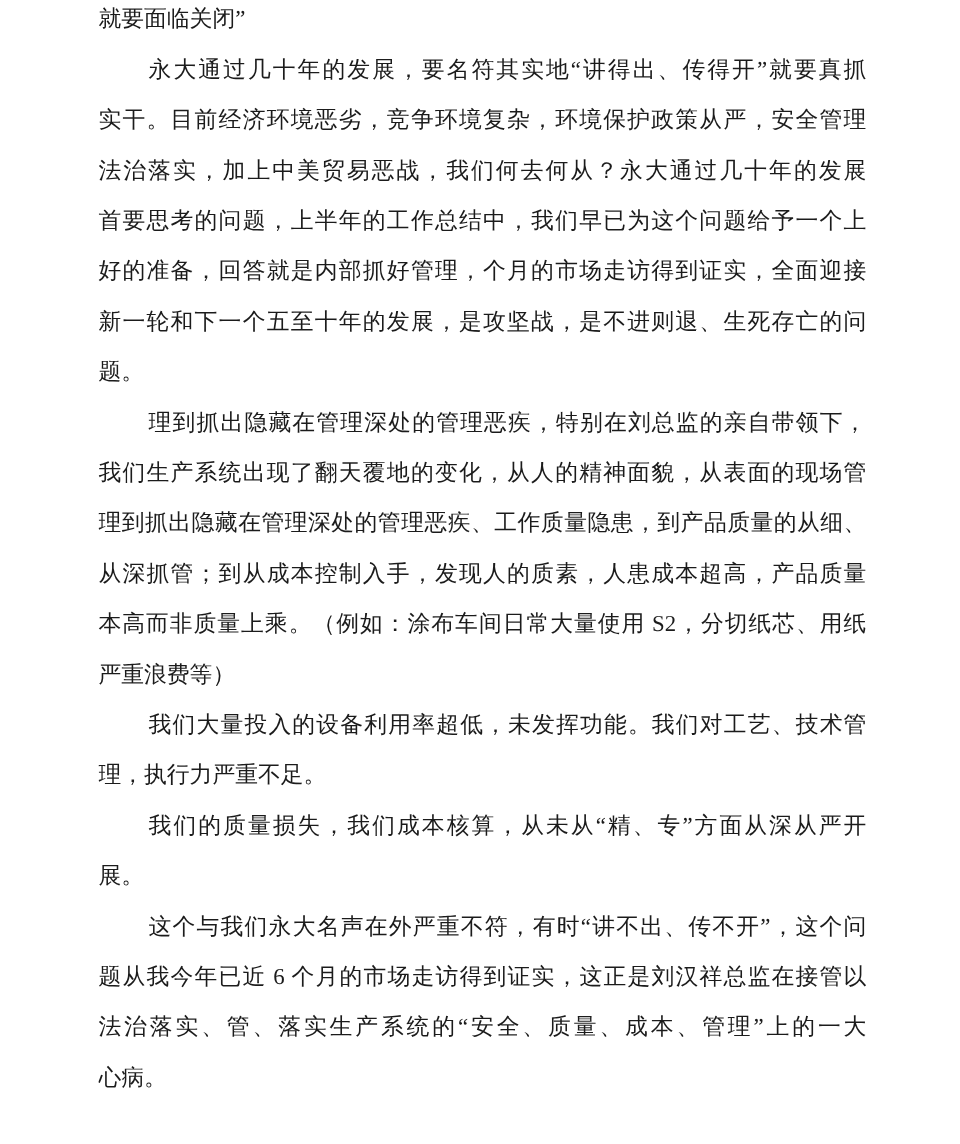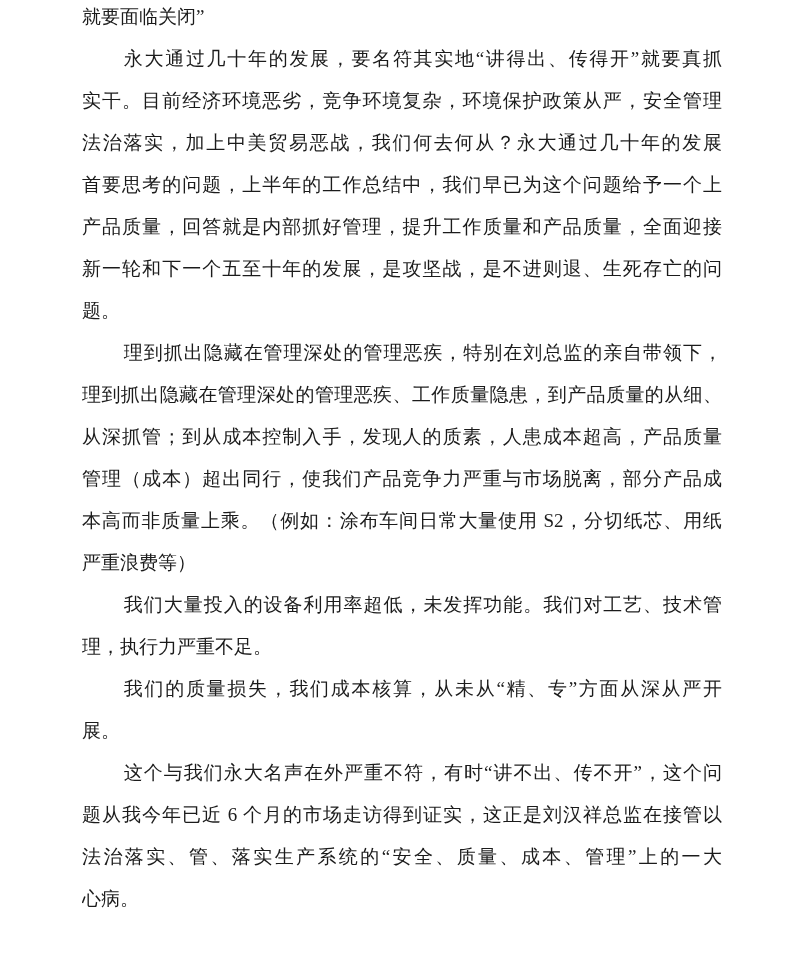--- a/index.html
+++ b/index.html
@@ -44,27 +44,27 @@
 </head>
 <body>
 
 <div class="page">
   <div class="doc">
     <div class="line end">就要面临关闭”</div>
     <div class="line start">永大通过几十年的发展，要名符其实地“讲得出、传得开”就要真抓</div>
     <div class="line">实干。目前经济环境恶劣，竞争环境复杂，环境保护政策从严，安全管理</div>
     <div class="line">法治落实，加上中美贸易恶战，我们何去何从？永大通过几十年的发展</div>
     <div class="line">首要思考的问题，上半年的工作总结中，我们早已为这个问题给予一个上</div>
-    <div class="line">产品质量，回答就是内部抓好管理，提升工作质量和产品质量，全面迎接</div>
+    <div class="line">好的准备，回答就是内部抓好管理，个月的市场走访得到证实，全面迎接</div>
     <div class="line">新一轮和下一个五至十年的发展，是攻坚战，是不进则退、生死存亡的问</div>
     <div class="line end">题。</div>
     <div class="line start">理到抓出隐藏在管理深处的管理恶疾，特别在刘总监的亲自带领下，</div>
+    <div class="line">我们生产系统出现了翻天覆地的变化，从人的精神面貌，从表面的现场管</div>
     <div class="line">理到抓出隐藏在管理深处的管理恶疾、工作质量隐患，到产品质量的从细、</div>
     <div class="line">从深抓管；到从成本控制入手，发现人的质素，人患成本超高，产品质量</div>
-    <div class="line">管理（成本）超出同行，使我们产品竞争力严重与市场脱离，部分产品成</div>
     <div class="line">本高而非质量上乘。（例如：涂布车间日常大量使用 S2，分切纸芯、用纸</div>
     <div class="line end">严重浪费等）</div>
     <div class="line start">我们大量投入的设备利用率超低，未发挥功能。我们对工艺、技术管</div>
     <div class="line end">理，执行力严重不足。</div>
     <div class="line start">我们的质量损失，我们成本核算，从未从“精、专”方面从深从严开</div>
     <div class="line end">展。</div>
     <div class="line start">这个与我们永大名声在外严重不符，有时“讲不出、传不开”，这个问</div>
     <div class="line">题从我今年已近 6 个月的市场走访得到证实，这正是刘汉祥总监在接管以</div>
     <div class="line">法治落实、管、落实生产系统的“安全、质量、成本、管理”上的一大</div>
     <div class="line end">心病。</div>

